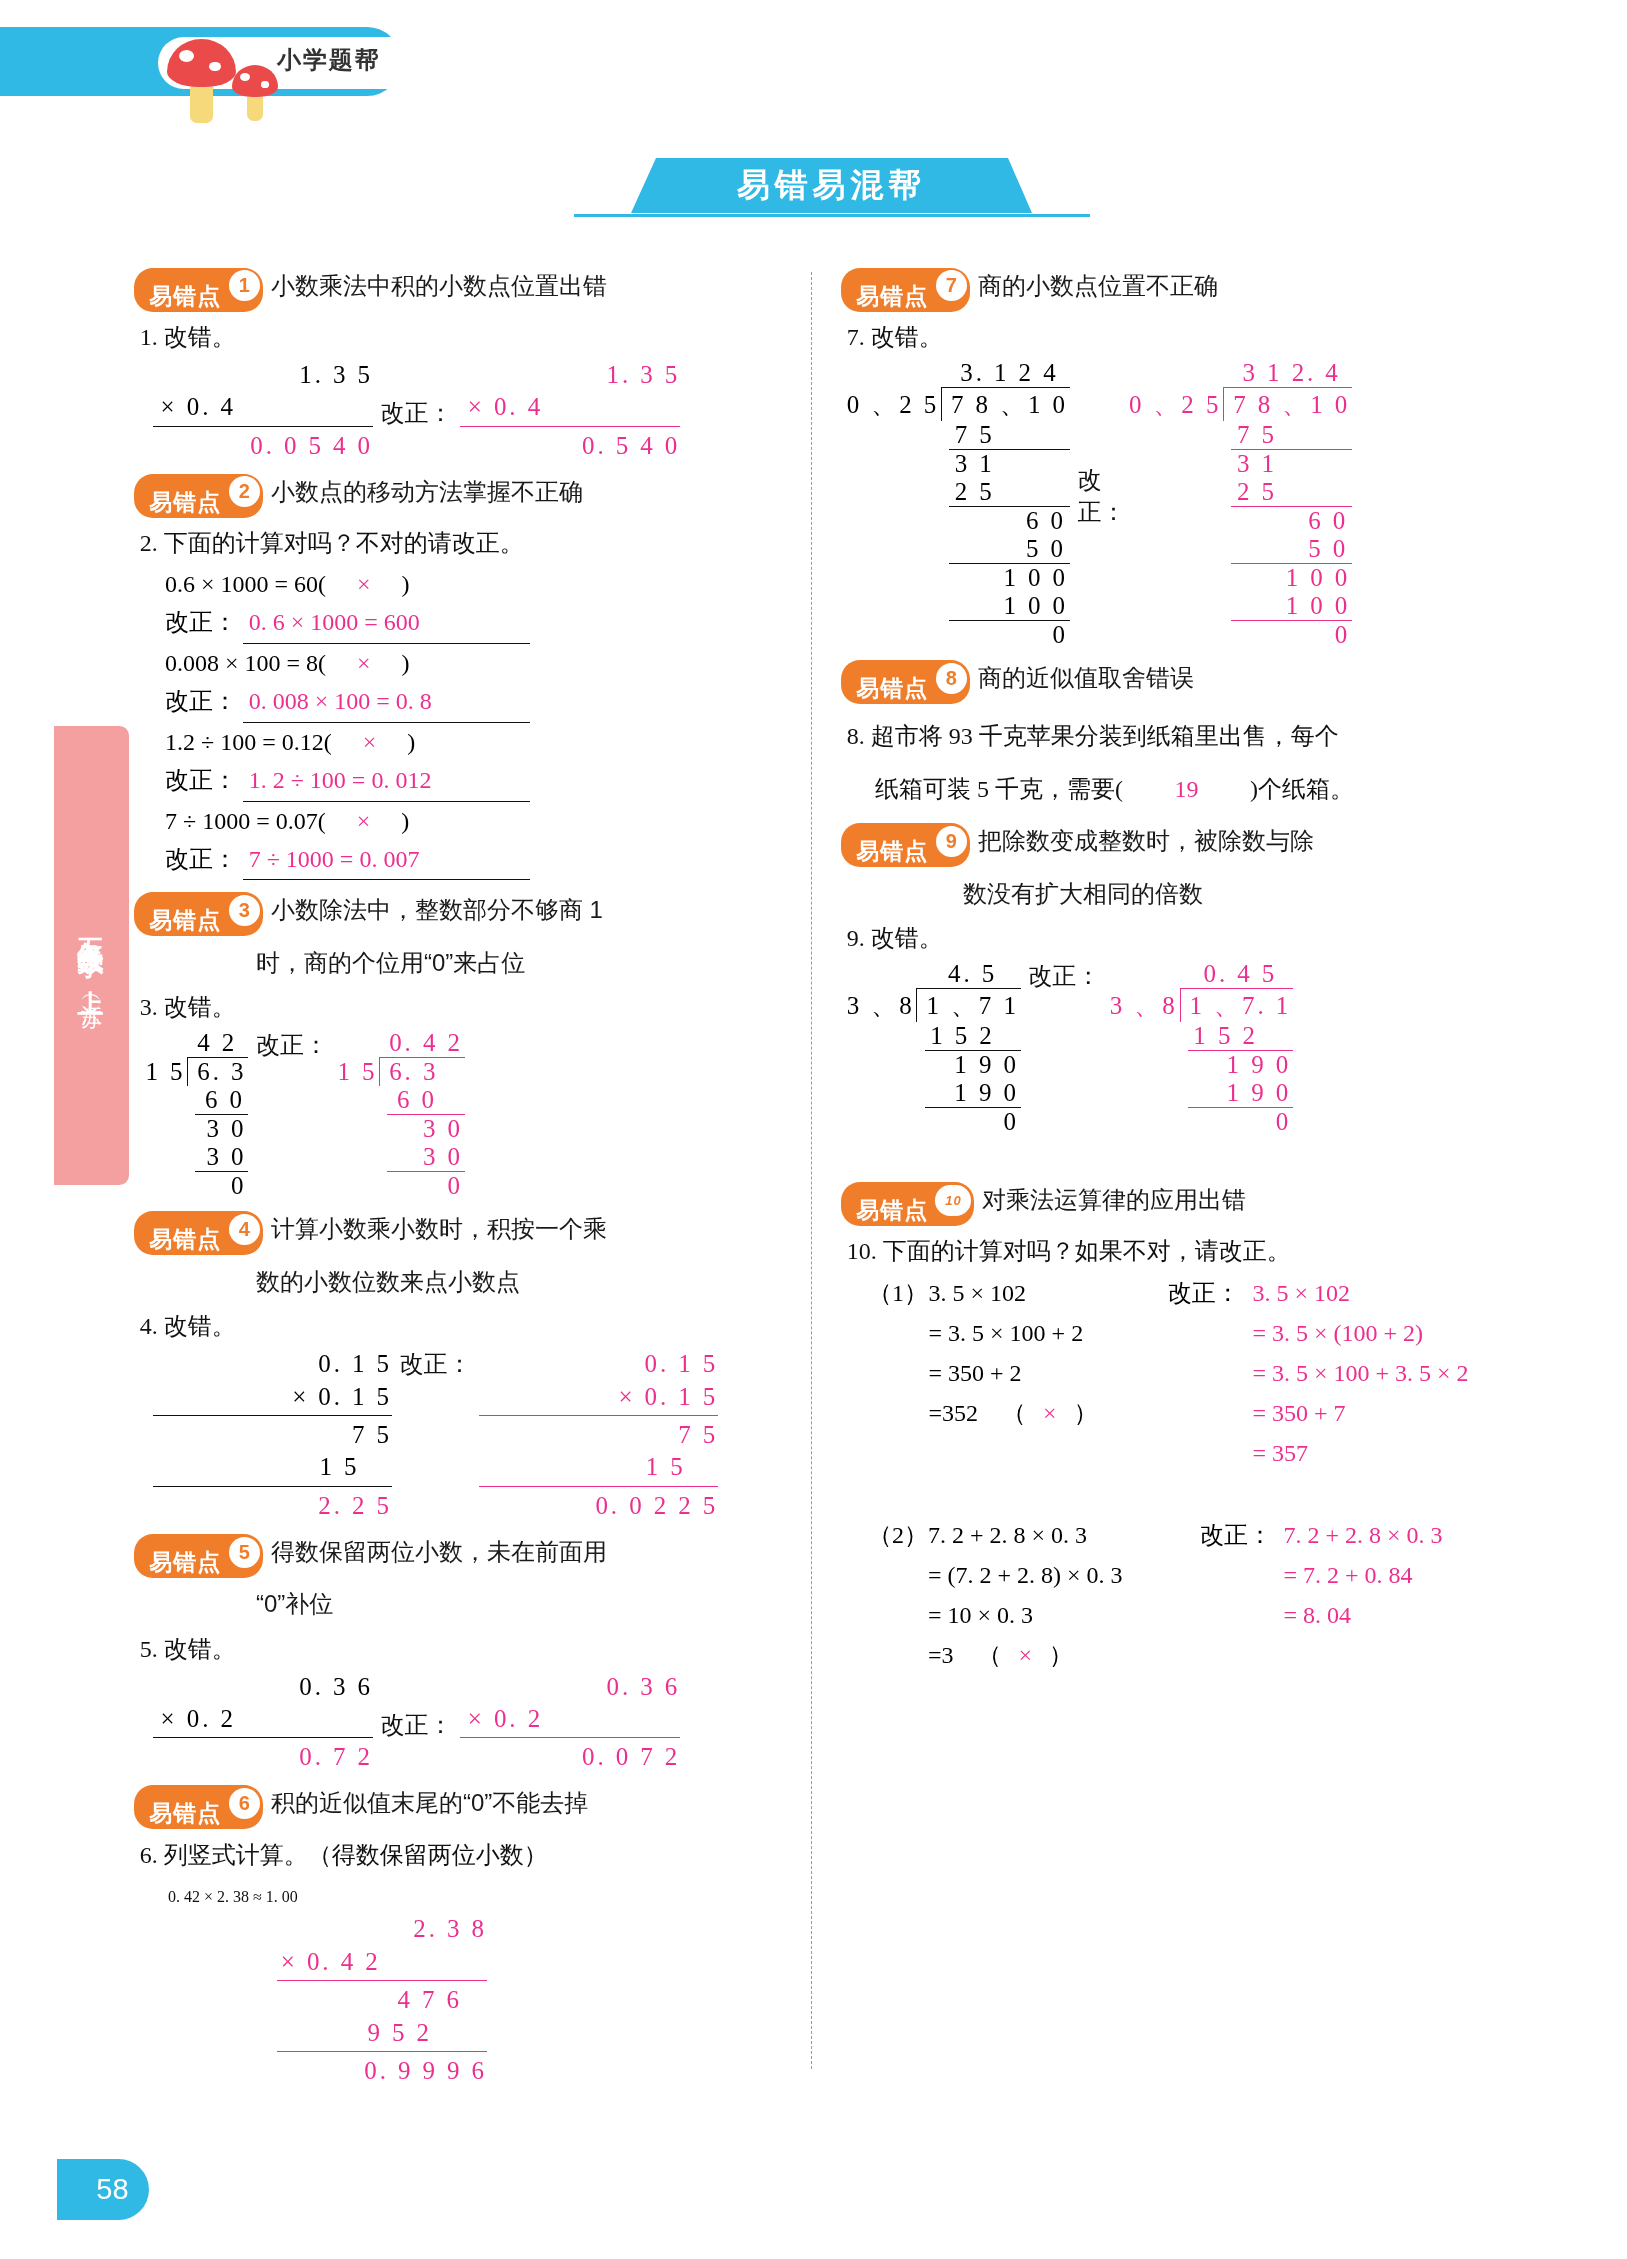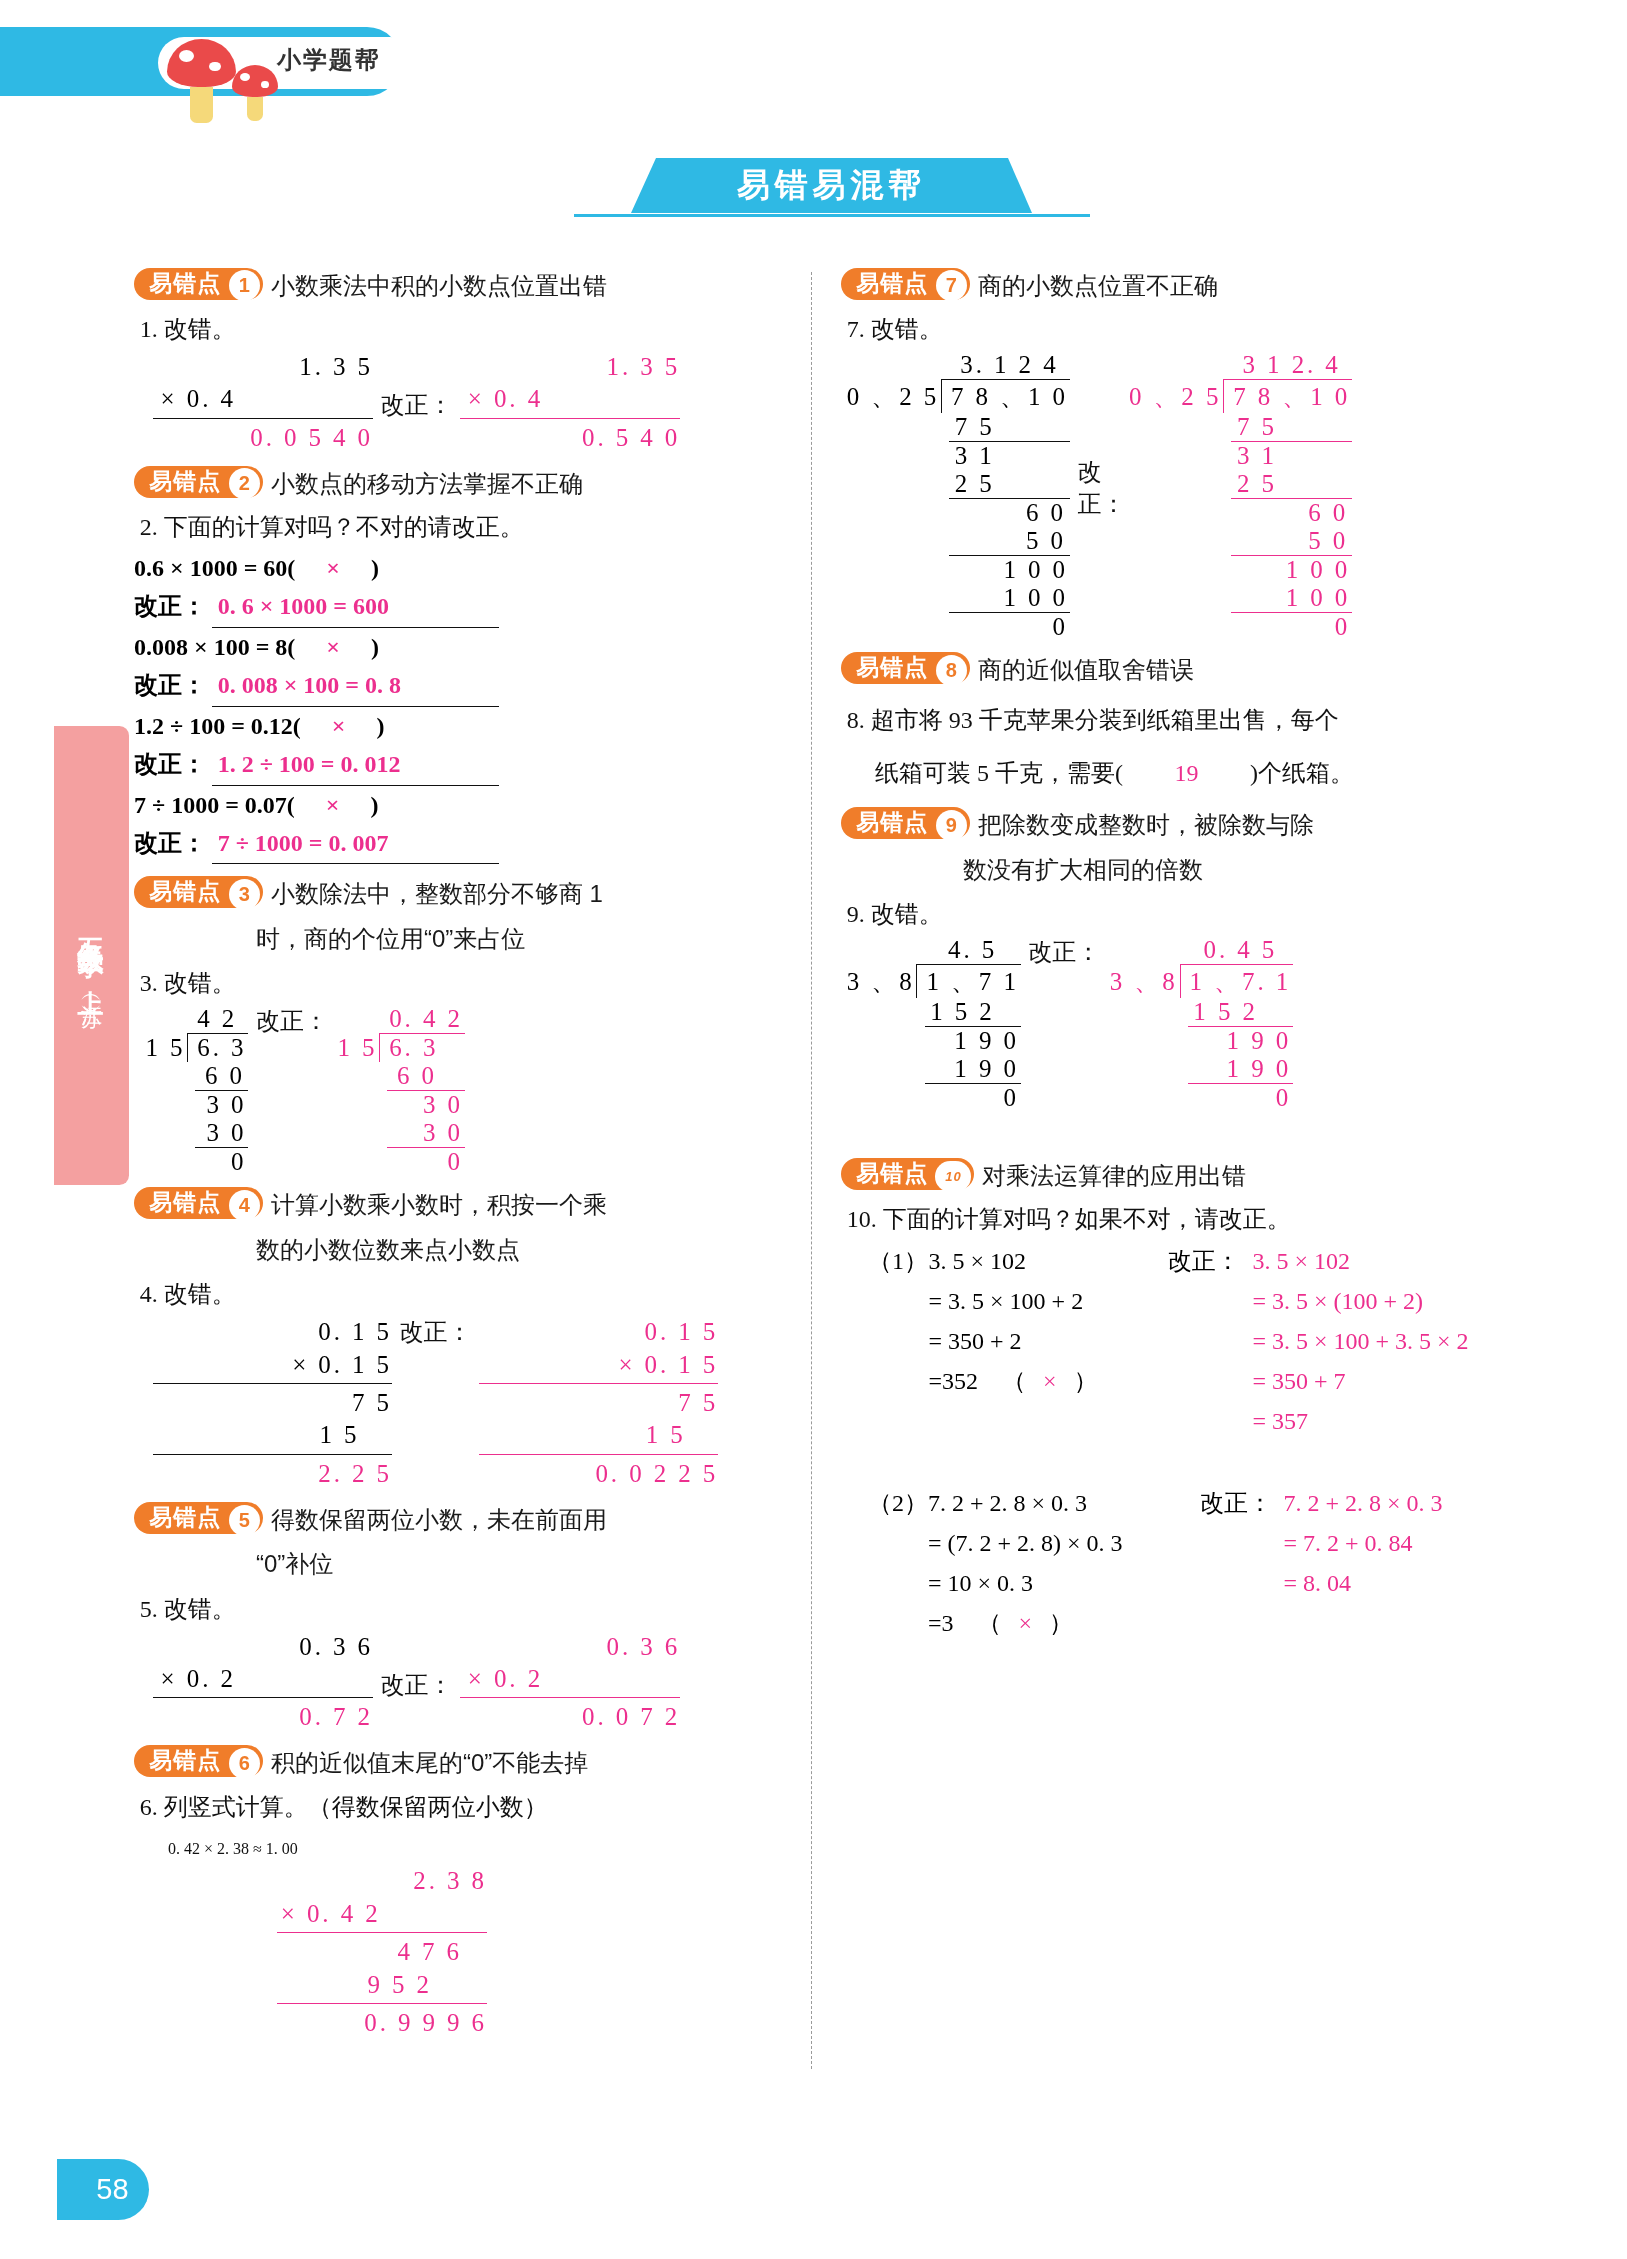--- a/index.html
+++ b/index.html
@@ -104,22 +104,22 @@
     border-left: 1.9px dashed #9a9a9a;
   }
 
   
   .ep {
     display: flex; align-items: flex-start; margin: 11.5px 0 7.6px 0;
   }
   .ep-badge {
     flex: 0 0 auto; position: relative;
     background: #f07d2a; color: #fff;
-    border-radius: 19px; height: 32px; padding: 0 42px 0 15.3px;
-    display: flex; align-items: flex-start;
+    border-radius: 19px; height: 44px; padding: 0 42px 0 15.3px;
+    display: flex; align-items: flex-end;
     font-size: 23px; font-weight: bold; letter-spacing: 1px;
     font-family: "Liberation Sans", sans-serif;
     margin-right: 7.6px;
   }
   .ep-badge .num {
     position: absolute; right: 2.9px; top: 2.9px;
     width: 31px; height: 31px; border-radius: 50%;
     background: #fff; color: #f07d2a;
     display: flex; align-items: center; justify-content: center;
     font-size: 20px; font-weight: bold;
@@ -231,21 +231,21 @@
 
   <div class="ep">
     <div class="ep-badge">
       <span>易错点</span>
       <span class="num">2</span>
     </div>
     <div class="ep-title">小数点的移动方法掌握不正确</div>
   </div>
   <div class="q">2. 下面的计算对吗？不对的请改正。</div>
 
-  <div style="font-size:24px;line-height:38px;font-weight:bold;">
+  <div style="margin-left:31px;font-size:24px;line-height:38px;">
     <div>
       <span>0.6 × 1000 = 60(</span>
       <span class="pink" style="padding:0 25px">×</span>
       <span>)</span>
     </div>
     <div>
       <span>改正：</span>
       <span class="pink corr-line">0. 6 × 1000 = 600</span>
     </div>
     <div>

